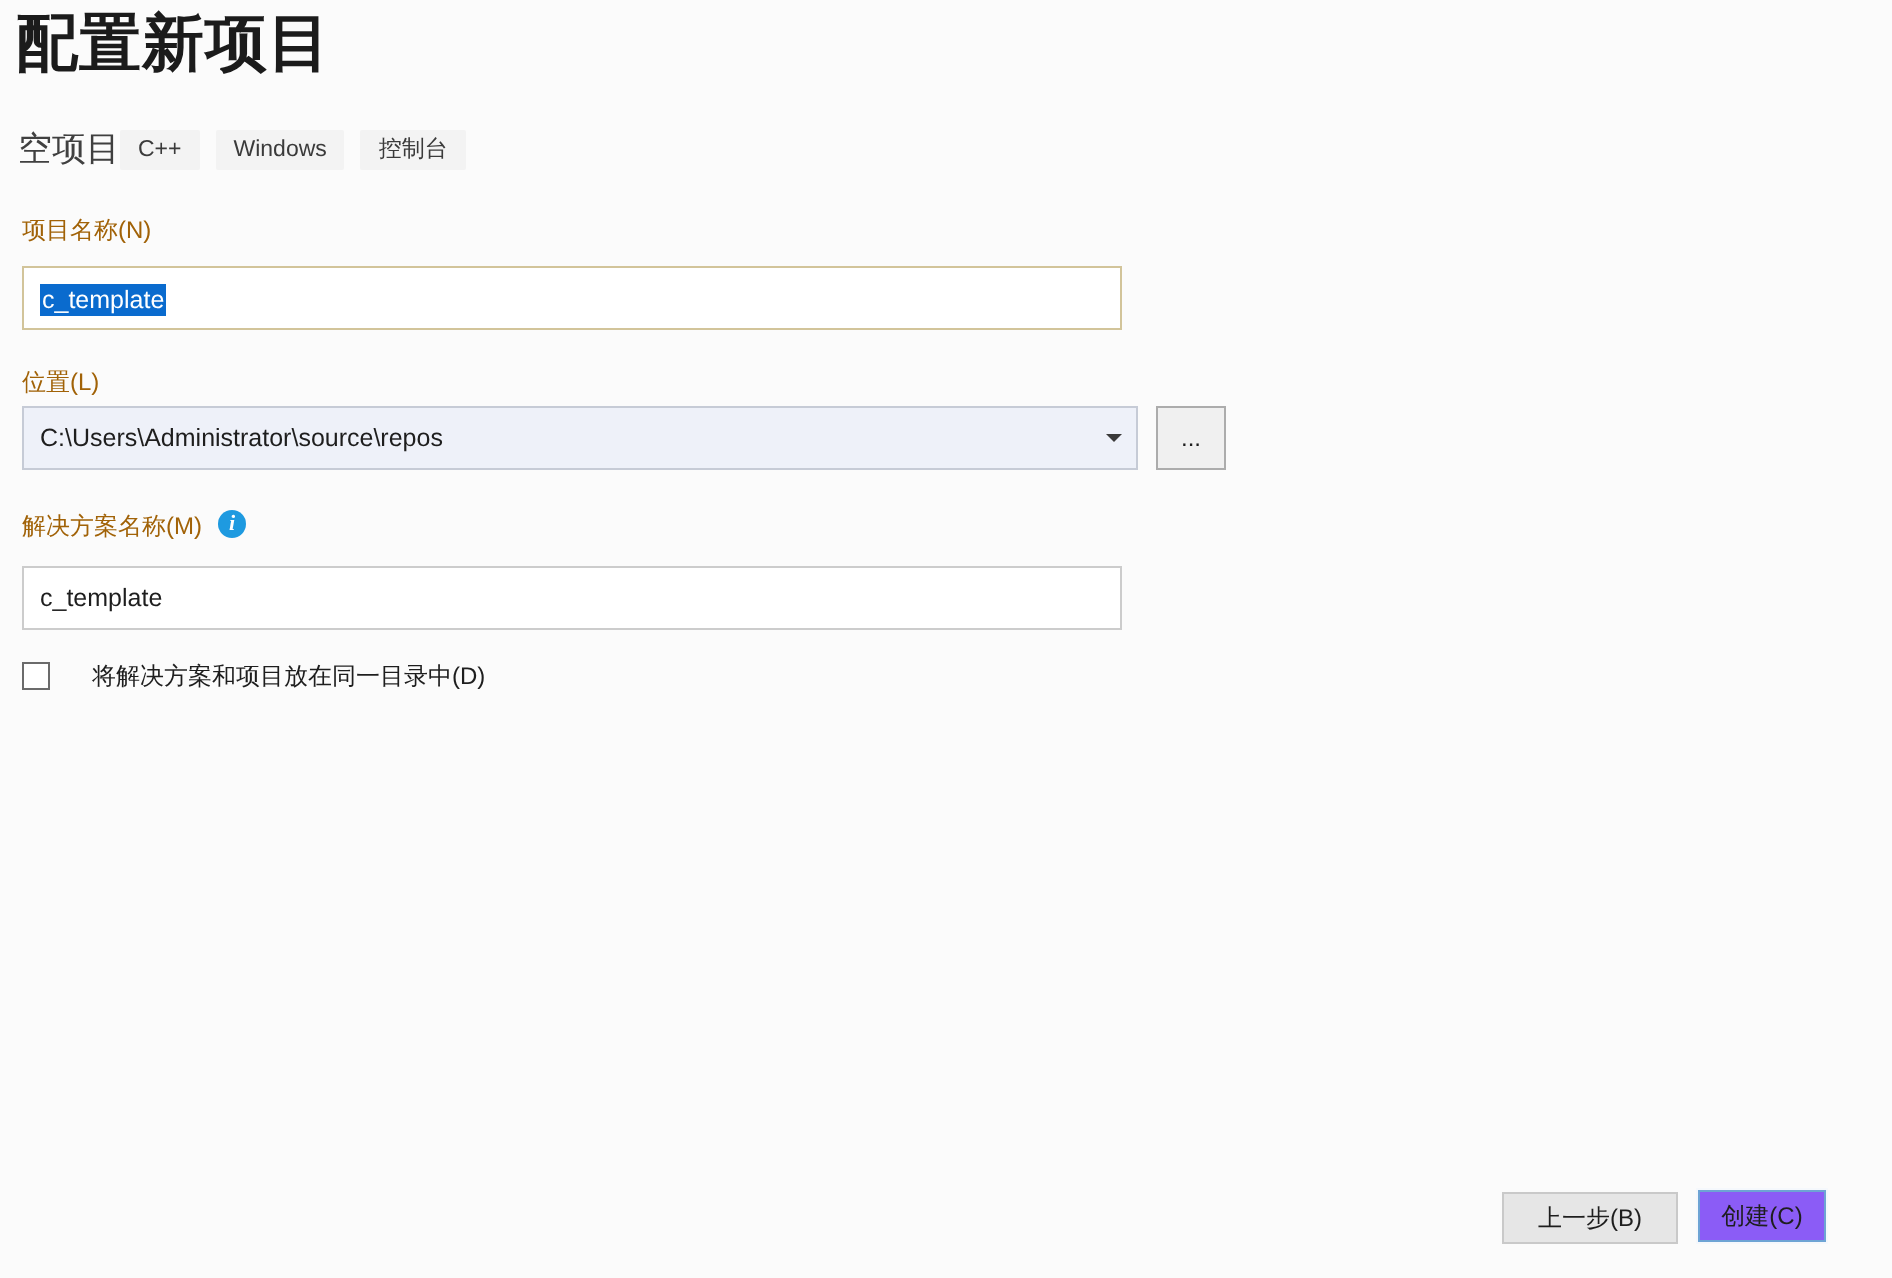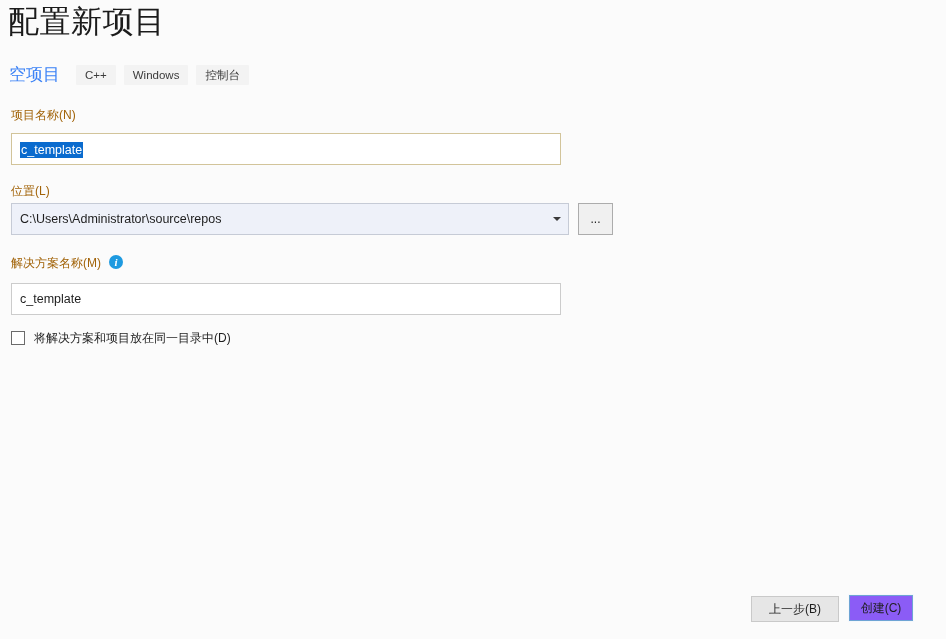--- a/index.html
+++ b/index.html
@@ -16,42 +16,41 @@
     position: relative;
     -webkit-font-smoothing: antialiased;
   }
 
   
   .page-title {
     position: absolute;
     left: 8px;
     top: 0px;
     font-size: 31px;
-    font-weight: 400;
+    font-weight: 700;
     letter-spacing: 0.5px;
     color: #1b1b1b;
     line-height: 44px;
     white-space: nowrap;
   }
 
   
   .template-row {
     position: absolute;
     left: 9px;
     top: 62px;
     display: flex;
     align-items: center;
     height: 26px;
   }
   .template-name {
     font-size: 17px;
     font-weight: 400;
-    color: #3b82f6;
+    color: #404040;
     line-height: 26px;
-    margin-right: 16px;
     white-space: nowrap;
   }
   .tag-pill {
     display: inline-block;
     background: #f3f3f3;
     color: #3b3b3b;
     font-size: 11.5px;
     line-height: 20px;
     height: 20px;
     padding: 0 9px;
@@ -204,21 +203,21 @@
     width: 14px;
     height: 14px;
     box-sizing: border-box;
     border: 1px solid #6b6b6b;
     background: #ffffff;
     flex: 0 0 auto;
   }
   .check-label {
     font-size: 12px;
     color: #1e1e1e;
-    margin-left: 9px;
+    margin-left: 21px;
     line-height: 16px;
     white-space: nowrap;
   }
 
   
   .btn {
     position: absolute;
     box-sizing: border-box;
     height: 26px;
     font-family: "Liberation Sans", "DejaVu Sans", sans-serif;

